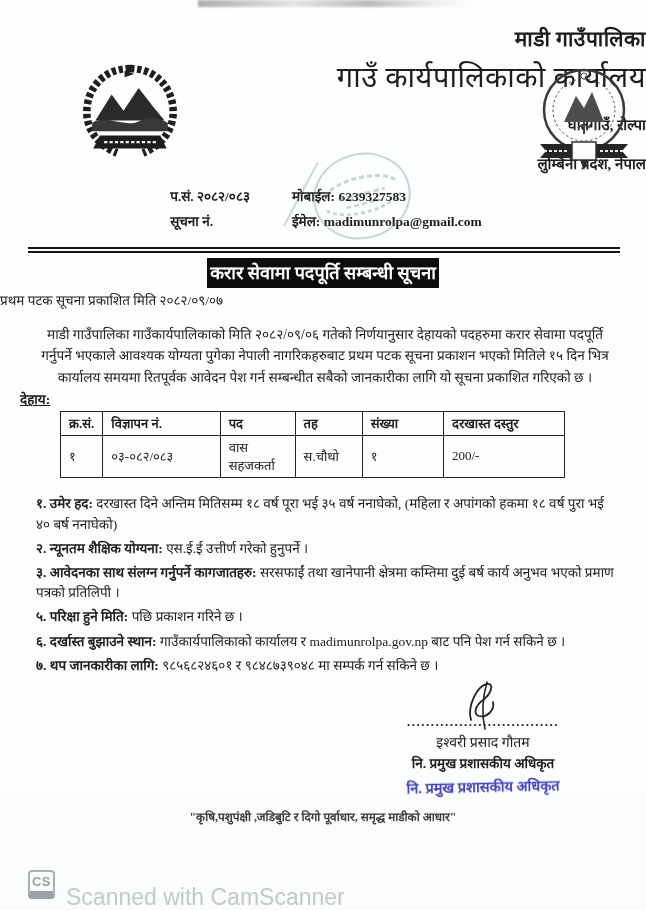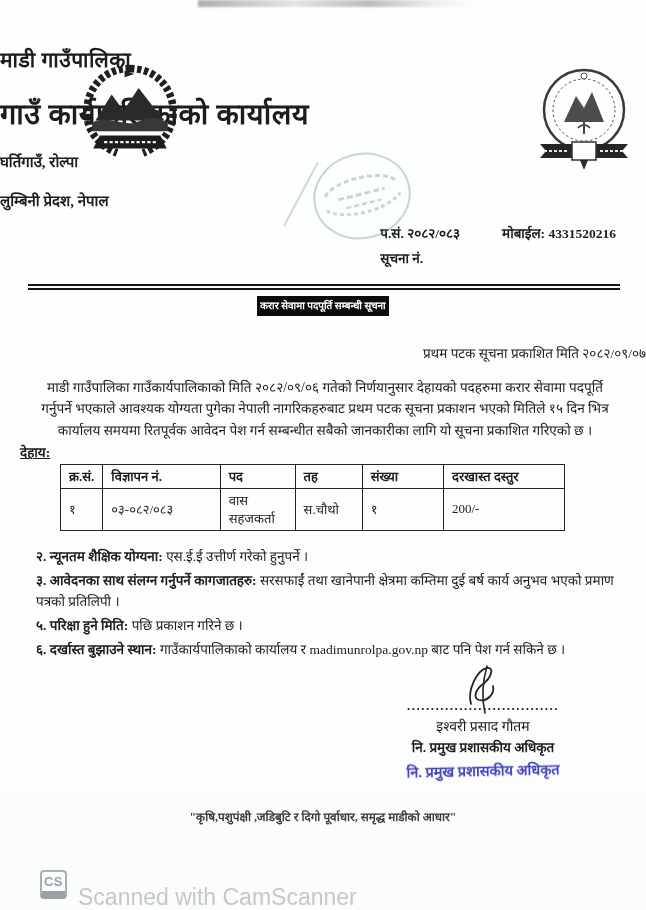--- a/index.html
+++ b/index.html
@@ -8,59 +8,59 @@
   .page {
     position:relative; width:646px; height:910px; overflow:hidden;
     background:linear-gradient(180deg,#fdfefe 0%, #fcfdfd 70%, #fbfcfc 100%);
     color:#1d1d1d;
   }
   
   .smudge { position:absolute; left:198px; top:0; width:275px; height:7px;
     background:linear-gradient(90deg, rgba(55,55,58,.40), rgba(110,110,112,.18) 35%, rgba(60,60,62,.34) 62%, rgba(120,120,122,.12) 85%, transparent);
     filter:blur(1px); }
   
-  .header { position:relative; padding-top:45px; text-align:left; }
+  .header { position:relative; padding-top:24px; text-align:right; }
   .muni-title { font-size:21px; font-weight:bold; letter-spacing:.5px; }
-  .office-title { font-size:29px; font-weight:bold; margin-top:20px; letter-spacing:.5px; }
+  .office-title { font-size:29px; font-weight:normal; margin-top:4px; letter-spacing:.5px; }
   .addr { font-size:15px; font-weight:bold; margin-top:19px; }
   .emblem-left { position:absolute; left:76px; top:60px; width:108px; height:108px; }
   .logo-right { position:absolute; right:16px; top:64px; width:92px; height:110px; }
   
-  .meta-row { display:flex; justify-content:flex-end; margin:14px 30px 3px 36px; font-size:13.5px; font-weight:bold;gap:42px; }
+  .meta-row { display:flex; justify-content:center; margin:14px 30px 3px 36px; font-size:13.5px; font-weight:bold;gap:42px; }
   .meta-left div, .meta-right div { margin-bottom:7px; }
   .meta-right .email-val { font-family:"Liberation Serif", serif; font-weight:bold; }
   
   .stamp-wm { position:absolute; left:298px; top:146px; width:128px; height:100px; opacity:.32; transform:rotate(-14deg); pointer-events:none; }
   .crease { position:absolute; left:300px; top:158px; width:2px; height:72px; background:rgba(130,150,135,.35); transform:rotate(28deg); }
   
   .rule { margin:10px 26px 0 28px; height:6px; border-top:2.5px solid #151515; border-bottom:2px solid #151515; }
   .title-wrap { text-align:center; margin-top:5px; }
-  .notice-title { display:inline-block; background:#0c0c0c; color:#ffffff; font-weight:bold; font-size:10px; padding:2px 3px 4px; }
-  .pub-line { text-align:right; font-size:13.5px; margin-top:28px; }
+  .notice-title { display:inline-block; background:#0c0c0c; color:#ffffff; font-weight:bold; font-size:18px; padding:2px 3px 4px; }
+  .pub-line { text-align:left; font-size:13.5px; margin-top:3px; }
   
   .body-par { margin:15px 32px 0 36px; font-size:13.6px; line-height:1.58; text-align:center; }
   .dehaya { margin-left:20px; font-size:13.5px; font-weight:bold; text-decoration:underline; margin-top:2px; }
   
   table.vac { border-collapse:collapse; margin:3px 9px 0 60px; width:505px; font-size:13px; }
   table.vac th, table.vac td { border:1.7px solid #252525; padding:2px 8px 3px; height:23px; text-align:left; vertical-align:middle; }
   table.vac th { font-weight:bold; }
   
   .notes { margin:16px 30px 0 36px; font-size:13.5px; line-height:1.52; }
   .note-item { margin-bottom:3.5px; }
   .note-item b { font-weight:bold; }
   
   .sig-block { width:250px; margin:2px 38px 0 auto; text-align:center; position:relative; }
   .sig-squiggle { display:block; margin:0 auto -16px; width:52px; height:50px; position:relative; z-index:2; }
   .sig-dots { font-weight:bold; font-size:13px; letter-spacing:1.5px; }
   .sig-name { font-size:14px; margin-top:2px; }
   .sig-desig { font-size:13.5px; font-weight:bold; margin-top:3px; }
   .sig-stamp { font-size:14.5px; font-weight:bold; margin-top:4px; transform:rotate(-1.2deg); filter:blur(.35px); }
   
   .motto { position:absolute; left:0; right:0; top:808px; text-align:center; font-size:11.8px; font-weight:bold; color:#3c3c3c; }
-  .scanbar { position:absolute; left:40px; top:858px; display:flex; align-items:center; gap:11px; font-family:"Liberation Sans", sans-serif; }
+  .scanbar { position:absolute; left:28px; top:858px; display:flex; align-items:center; gap:11px; font-family:"Liberation Sans", sans-serif; }
   .cs-logo { width:27px; height:29px; border:2.5px solid #a9afb3; border-bottom:8px solid #99a1a6; border-radius:4px;
     display:flex; align-items:center; justify-content:center; color:#9aa1a5; font-weight:bold; font-size:13px; letter-spacing:.5px; }
   .scan-text { font-size:23px; color:#c4c8cb;margin-top:26px; }
 </style>
 </head>
 <body>
 
 <div class="page">
 
   <div class="smudge"></div>
@@ -96,21 +96,22 @@
       <line x1="62" y1="87" x2="86" y2="87" stroke="#e8e8e8" stroke-width="2" stroke-dasharray="3 2"></line>
     </svg>
   </div>
 
   <div class="meta-row">
     <div class="meta-left">
       <div>प.सं. २०८२/०८३</div>
       <div>सूचना नं.</div>
     </div>
     <div class="meta-right">
-      <div><span>मोबाईल:</span> <span>4331520216</span></div>
+      <div><span>मोबाईल:</span> <span>6239327583</span></div>
+      <div><span>ईमेल:</span> <span class="email-val">madimunrolpa@gmail.com</span></div>
     </div>
   </div>
 
   <svg class="stamp-wm" viewBox="0 0 128 100">
     <ellipse cx="64" cy="50" rx="48" ry="42" fill="none" stroke="#5d8a63" stroke-width="2"></ellipse>
     <path d="M28,42 C40,28 88,28 100,42" fill="none" stroke="#5d8a63" stroke-width="3" stroke-dasharray="5 3"></path>
     <path d="M26,56 C42,70 86,70 102,56" fill="none" stroke="#5d8a63" stroke-width="3" stroke-dasharray="4 3"></path>
     <path d="M40,48 L88,48" stroke="#5d8a63" stroke-width="3" stroke-dasharray="6 3"></path>
     <path d="M46,58 L82,58" stroke="#5d8a63" stroke-width="2.5" stroke-dasharray="5 3"></path>
   </svg>
@@ -150,24 +151,26 @@
         <td>०३-०८२/०८३</td>
         <td>वास सहजकर्ता</td>
         <td>स.चौथो</td>
         <td>१</td>
         <td>200/-</td>
       </tr>
     </tbody>
   </table>
 
   <div class="notes">
+    <div class="note-item"><b>१.</b> <b>उमेर हद:</b> <span>दरखास्त दिने अन्तिम मितिसम्म १८ वर्ष पूरा भई ३५ वर्ष ननाघेको, (महिला र अपांगको हकमा १८ वर्ष पुरा भई ४० बर्ष ननाघेको)</span></div>
     <div class="note-item"><b>२.</b> <b>न्यूनतम शैक्षिक योग्यना:</b> <span>एस.ई.ई उत्तीर्ण गरेको हुनुपर्ने ।</span></div>
     <div class="note-item"><b>३.</b> <b>आवेदनका साथ संलग्न गर्नुपर्ने कागजातहरु:</b> <span>सरसफाईं तथा खानेपानी क्षेत्रमा कम्तिमा दुई बर्ष कार्य अनुभव भएको प्रमाण पत्रको प्रतिलिपी ।</span></div>
     <div class="note-item"><b>५.</b> <b>परिक्षा हुने मिति:</b> <span>पछि प्रकाशन गरिने छ ।</span></div>
     <div class="note-item"><b>६.</b> <b>दर्खास्त बुझाउने स्थान:</b> <span>गाउँकार्यपालिकाको कार्यालय र madimunrolpa.gov.np बाट पनि पेश गर्न सकिने छ ।</span></div>
+    <div class="note-item"><b>७.</b> <b>थप जानकारीका लागि:</b> <span>९८५६८२४६०१ र ९८४८७३९०४८ मा सम्पर्क गर्न सकिने छ ।</span></div>
   </div>
 
   <div class="sig-block">
     <svg class="sig-squiggle" viewBox="0 0 52 50">
       <path d="M14,40 C10,26 20,6 30,4 C38,3 34,14 26,20 C18,26 16,34 22,36 C30,38 38,30 36,22" fill="none" stroke="#25252a" stroke-width="1.8" stroke-linecap="round"></path>
       <path d="M30,2 C26,16 24,32 28,49" fill="none" stroke="#25252a" stroke-width="1.6" stroke-linecap="round"></path>
     </svg>
     <div class="sig-dots">................................</div>
     <div class="sig-name">इश्वरी प्रसाद गौतम</div>
     <div class="sig-desig">नि. प्रमुख प्रशासकीय अधिकृत</div>

